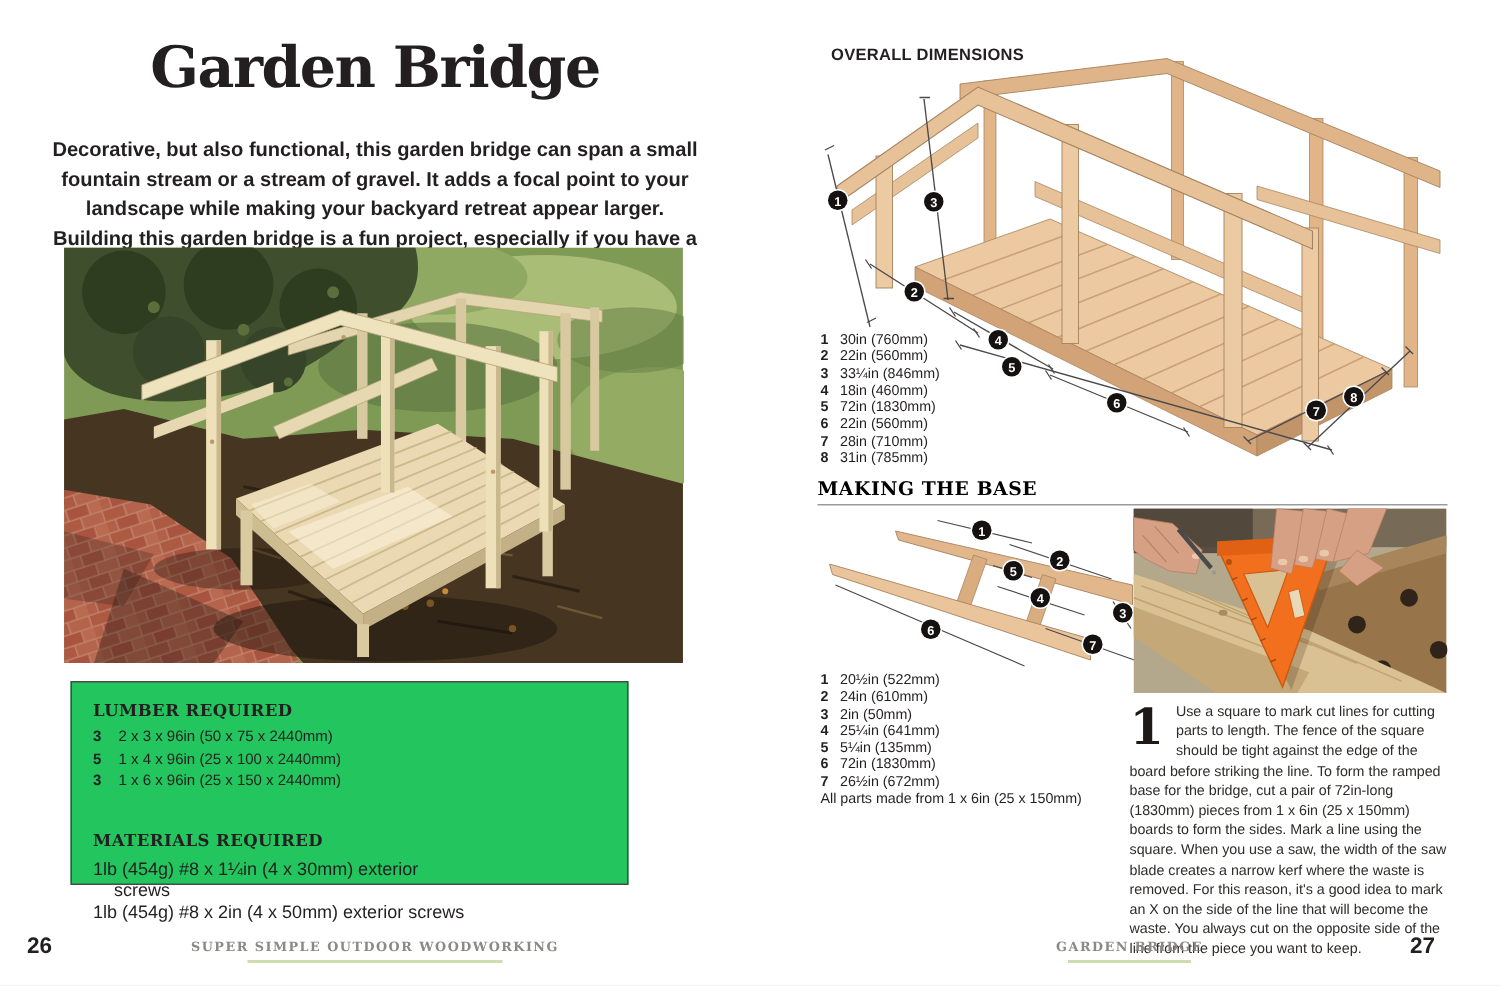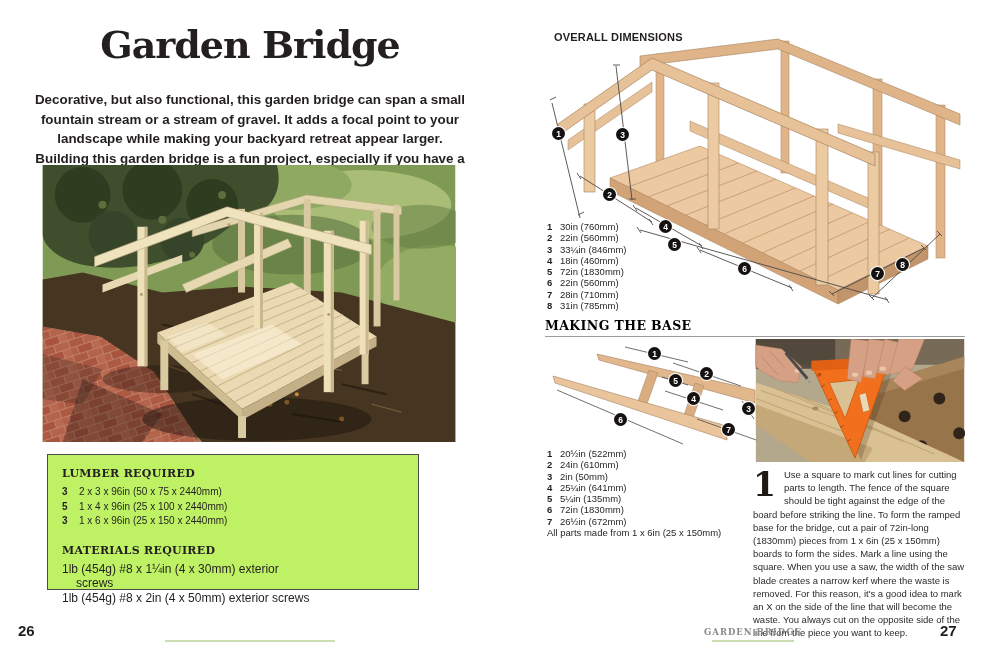--- a/index.html
+++ b/index.html
@@ -6,27 +6,27 @@
   #spread{position:relative;width:1000px;height:657px;background:#ffffff;
     font-family:"Liberation Sans",sans-serif;color:#231f20;overflow:hidden;}
   .abs{position:absolute;}
   
   .title{left:0;top:22px;width:500px;text-align:center;
     font-family:"DejaVu Serif",serif;font-weight:bold;font-size:38px;letter-spacing:-1px;}
   .intro{left:33px;top:90px;width:434px;text-align:center;
     font-size:13.4px;line-height:19.5px;font-weight:bold;}
   .photo{left:42px;top:165px;width:414px;height:277px;}
   .box{left:47px;top:454px;width:372px;height:136px;border:1px solid #4a4a4a;
-    padding:12px 14px;box-sizing:border-box;background:#bef264;}
+    padding:12px 14px;box-sizing:border-box;background:#22c55e;}
   .box h3{margin:0 0 5px 0;font-family:"DejaVu Serif",serif;font-size:11px;letter-spacing:.3px;}
   .lumber-row{display:flex;font-size:10px;line-height:14.5px;}
   .lumber-row .qty{font-weight:bold;width:17px;flex:none;}
   .mat{font-size:12px;line-height:14.5px;padding-left:14px;text-indent:-14px;}
   .mat.narrow{max-width:218px;}
-  .mat-block{margin-top:15px;}
+  .mat-block{margin-top:25px;}
   
   h2.sans{font-size:11px;font-weight:bold;letter-spacing:.2px;margin:0;}
   h2.slab{font-family:"DejaVu Serif",serif;font-size:12.5px;font-weight:bold;
     letter-spacing:.4px;margin:0;color:#000000;}
   .rule{height:1px;background:#9b9b9b;}
   .dimlist{font-size:9.5px;line-height:11.3px;}
   .dimrow{display:flex;}
   .dimrow .n{font-weight:bold;width:13px;flex:none;}
   .note{font-size:9.5px;line-height:11.3px;}
   .bodytext{font-size:9.5px;line-height:13.5px;color:#2e2b29;}
@@ -150,20 +150,21 @@
       <span>1 x 6 x 96in (25 x 150 x 2440mm)</span>
     </div>
     <div class="mat-block">
       <h3>MATERIALS REQUIRED</h3>
       <div class="mat narrow">1lb (454g) #8 x 1¼in (4 x 30mm) exterior screws</div>
       <div class="mat">1lb (454g) #8 x 2in (4 x 50mm) exterior screws</div>
     </div>
   </div>
 
   <div class="abs pgnum" style="left:18px;top:622px;">26</div>
+  <div class="abs runfoot" style="left:60px;top:627px;width:380px;">SUPER SIMPLE OUTDOOR WOODWORKING</div>
   <div class="abs green" style="left:165px;top:640px;width:170px;"></div>
 
   <h2 class="abs sans" style="left:554px;top:31px;">OVERALL DIMENSIONS</h2>
 
   <div class="abs" style="left:540px;top:28px;width:440px;height:292px;">
     <svg width="440" height="292" viewBox="0 0 440 292">
 
       <rect x="116" y="26" width="8" height="112" fill="#e2b588" stroke="#a5825f" stroke-width=".5"></rect>
       <rect x="241" y="13" width="8" height="132" fill="#e2b588" stroke="#a5825f" stroke-width=".5"></rect>
       <rect x="333" y="51" width="9" height="150" fill="#e2b588" stroke="#a5825f" stroke-width=".5"></rect>

